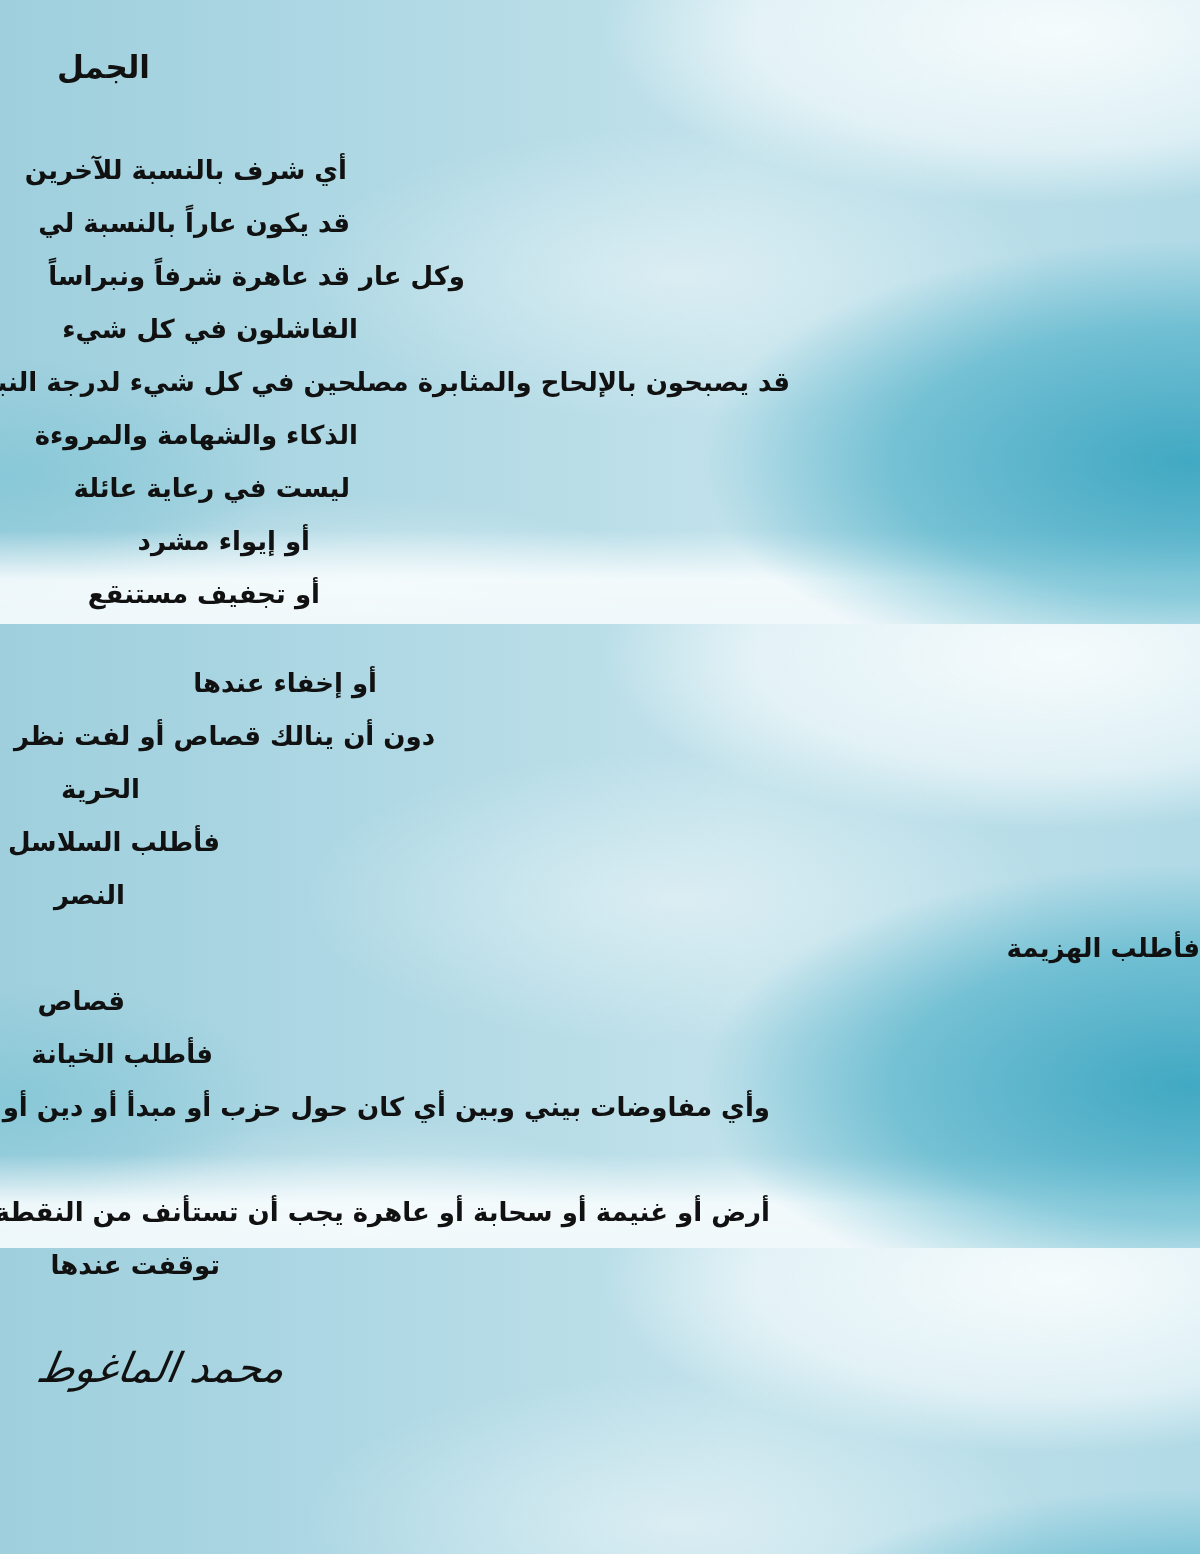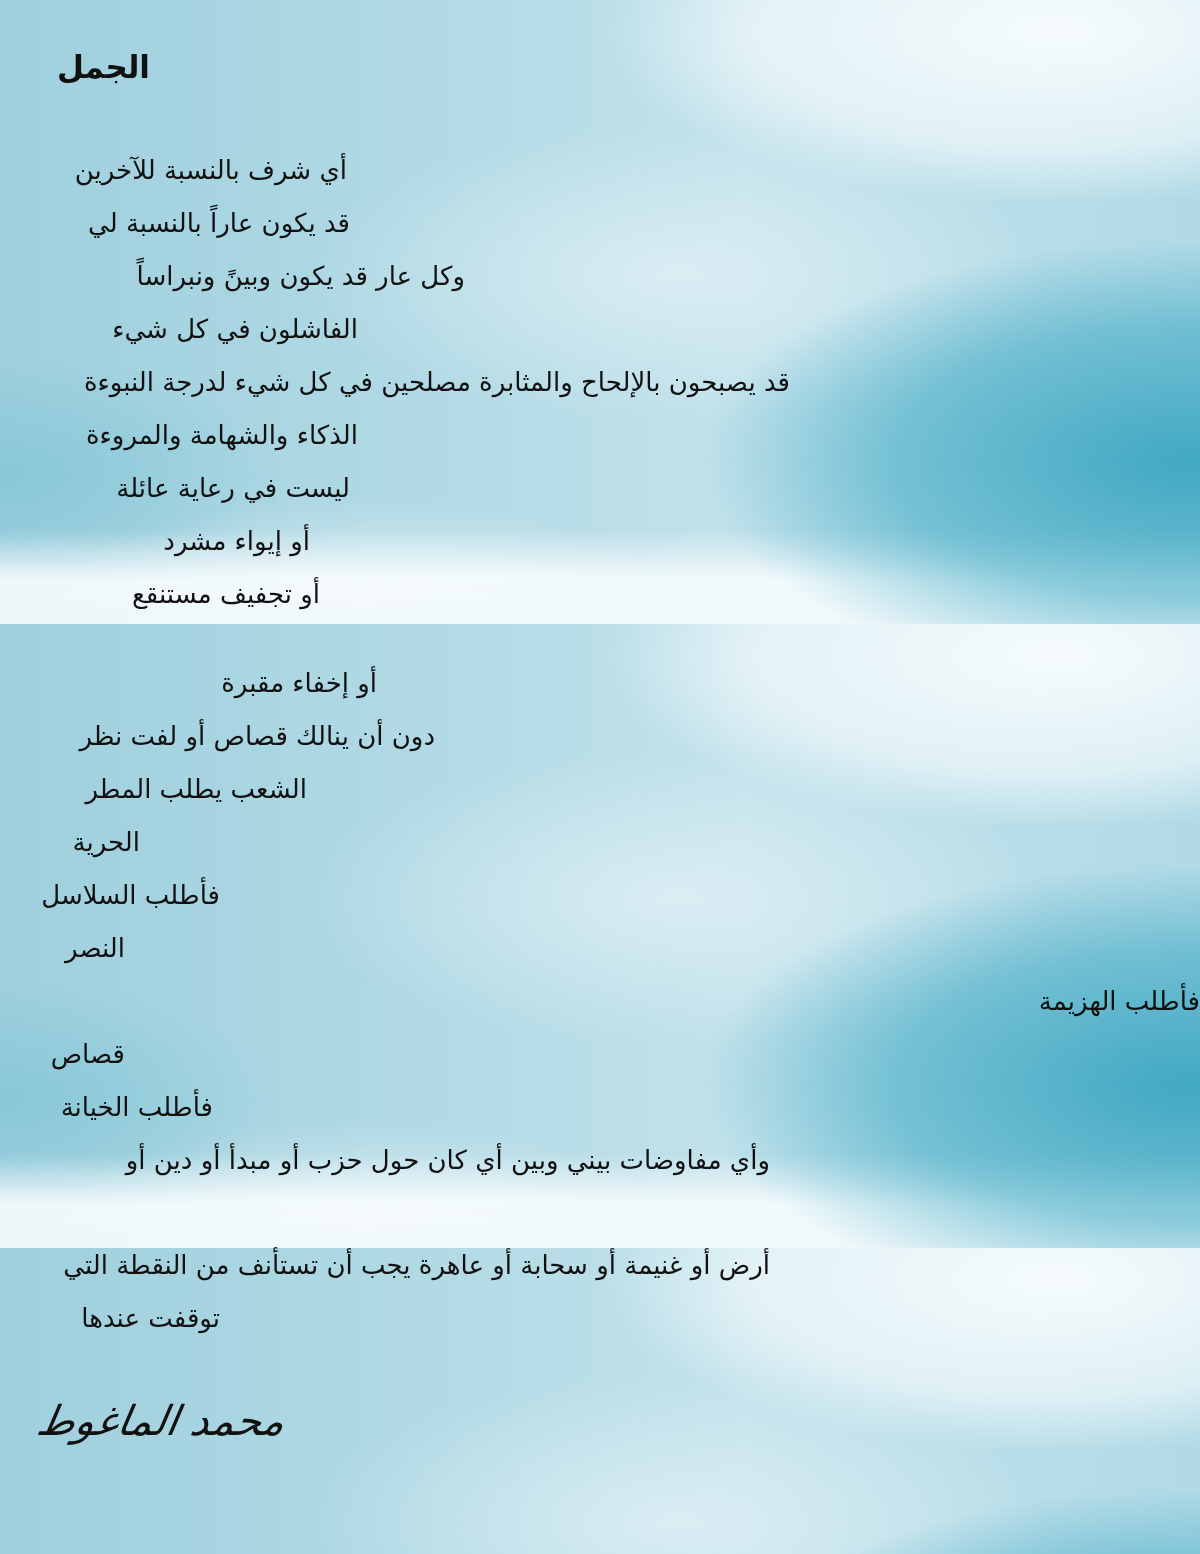--- a/index.html
+++ b/index.html
@@ -15,21 +15,21 @@
       radial-gradient(40% 30% at 56% 44%, rgba(240,248,250,0.55) 0%, rgba(240,248,250,0) 78%),
       radial-gradient(30% 26% at 1% 76%, rgba(126,197,213,0.70) 0%, rgba(126,197,213,0) 72%),
       radial-gradient(34% 22% at 30% 96%, rgba(255,255,255,0.55) 0%, rgba(255,255,255,0) 75%),
       linear-gradient(90deg, #9fcfdd 0%, #aed8e4 30%, #c2e2eb 62%, #b1dae6 100%);
     background-size:100% 624px;
     background-repeat:repeat-y;
   }
   .page{direction:rtl;width:1200px;}
   .ln{
     width:max-content;
-    font-weight:normal;
+    font-weight:bold;
     font-size:26px;
     line-height:53px;
     white-space:nowrap;
   }
   .title{
     width:max-content;
     font-weight:bold;
     font-size:31px;
     line-height:44px;
     margin-top:45px;
@@ -64,33 +64,32 @@
 </head>
 <body>
 
 <div class="page">
 
   <div class="title">الجمل</div>
 
   <div class="stanza stanza-a">
     <div class="ln a1">أي شرف بالنسبة للآخرين</div>
     <div class="ln a2">قد يكون عاراً بالنسبة لي</div>
-    <div class="ln a3">وكل عار قد يكون وبينً ونبراساً</div>
+    <div class="ln a3">وكل عار قد عاهرة شرفاً ونبراساً</div>
     <div class="ln a4">الفاشلون في كل شيء</div>
     <div class="ln a5">قد يصبحون بالإلحاح والمثابرة مصلحين في كل شيء لدرجة النبوءة</div>
     <div class="ln a6">الذكاء والشهامة والمروءة</div>
     <div class="ln a7">ليست في رعاية عائلة</div>
     <div class="ln a8">أو إيواء مشرد</div>
     <div class="ln a9">أو تجفيف مستنقع</div>
   </div>
 
   <div class="stanza stanza-b">
-    <div class="ln b1">أو إخفاء مقبرة</div>
+    <div class="ln b1">أو إخفاء عندها</div>
     <div class="ln b2">دون أن ينالك قصاص أو لفت نظر</div>
-    <div class="ln b3">الشعب يطلب المطر</div>
     <div class="ln b5">الحرية</div>
     <div class="ln b6">فأطلب السلاسل</div>
     <div class="ln b7">النصر</div>
     <div class="ln b8">فأطلب الهزيمة</div>
     <div class="ln b9">قصاص</div>
     <div class="ln b10">فأطلب الخيانة</div>
     <div class="ln b11">وأي مفاوضات بيني وبين أي كان حول حزب أو مبدأ أو دين أو</div>
   </div>
 
   <div class="stanza stanza-c">

